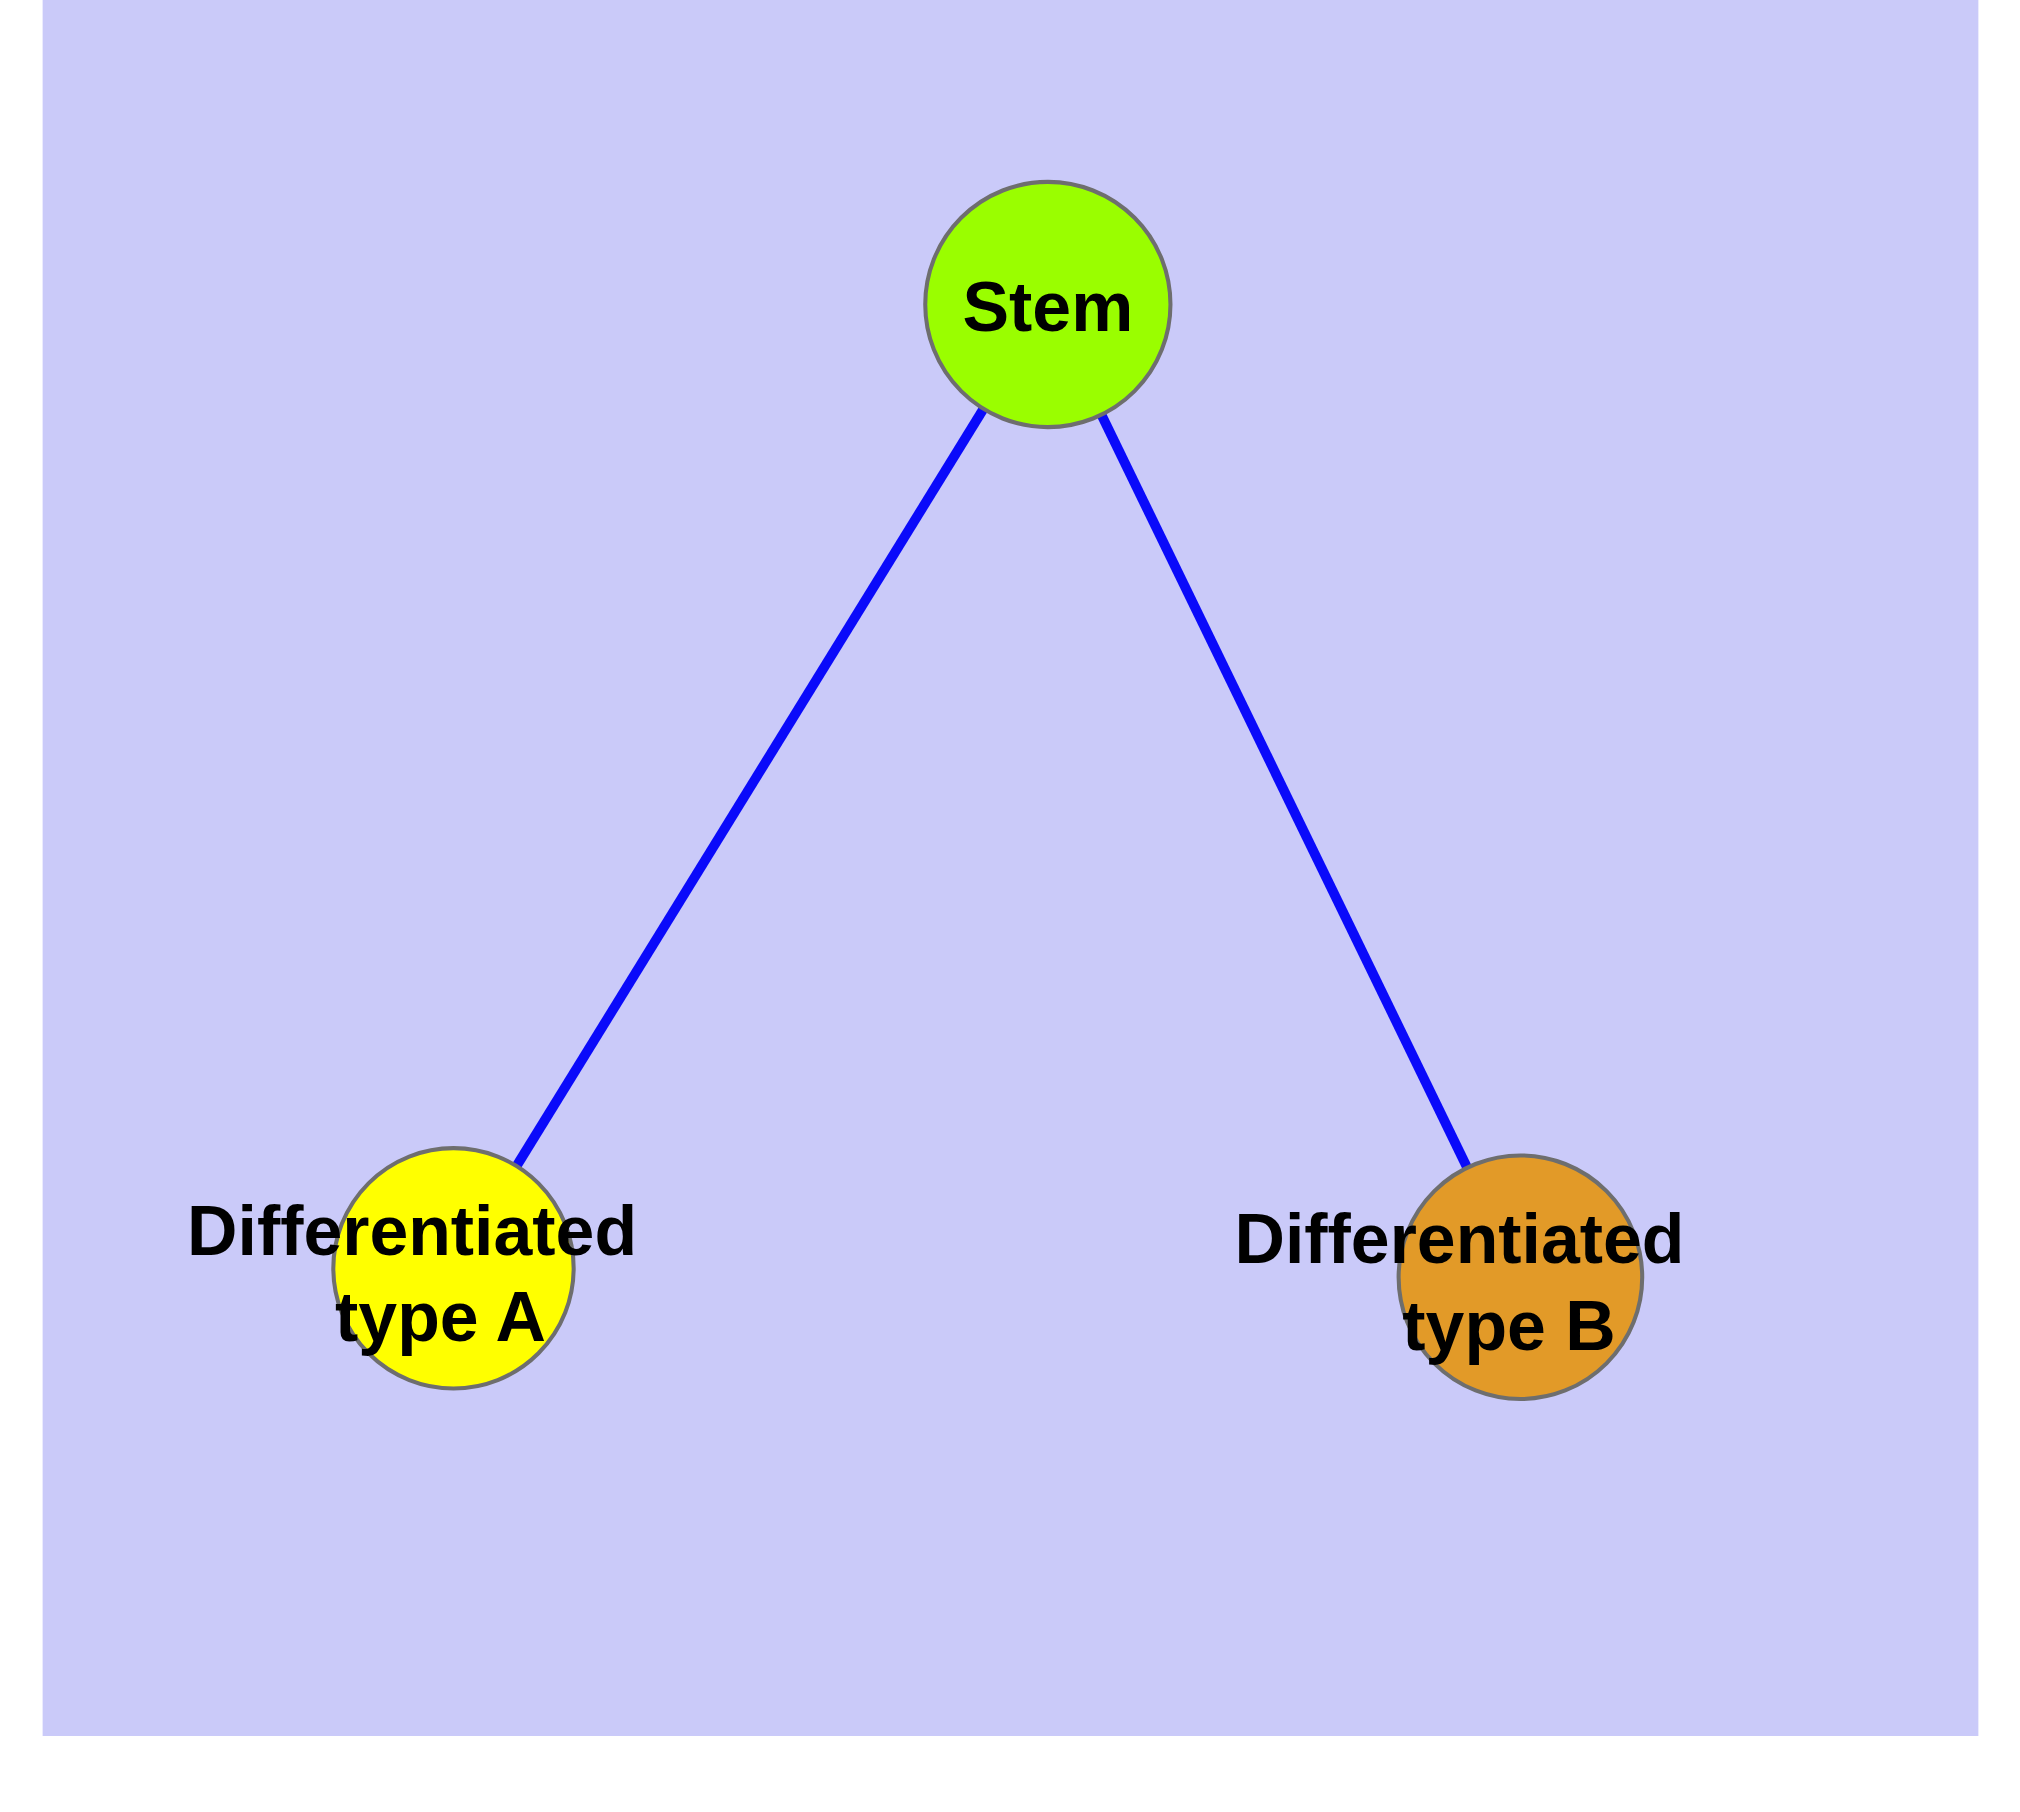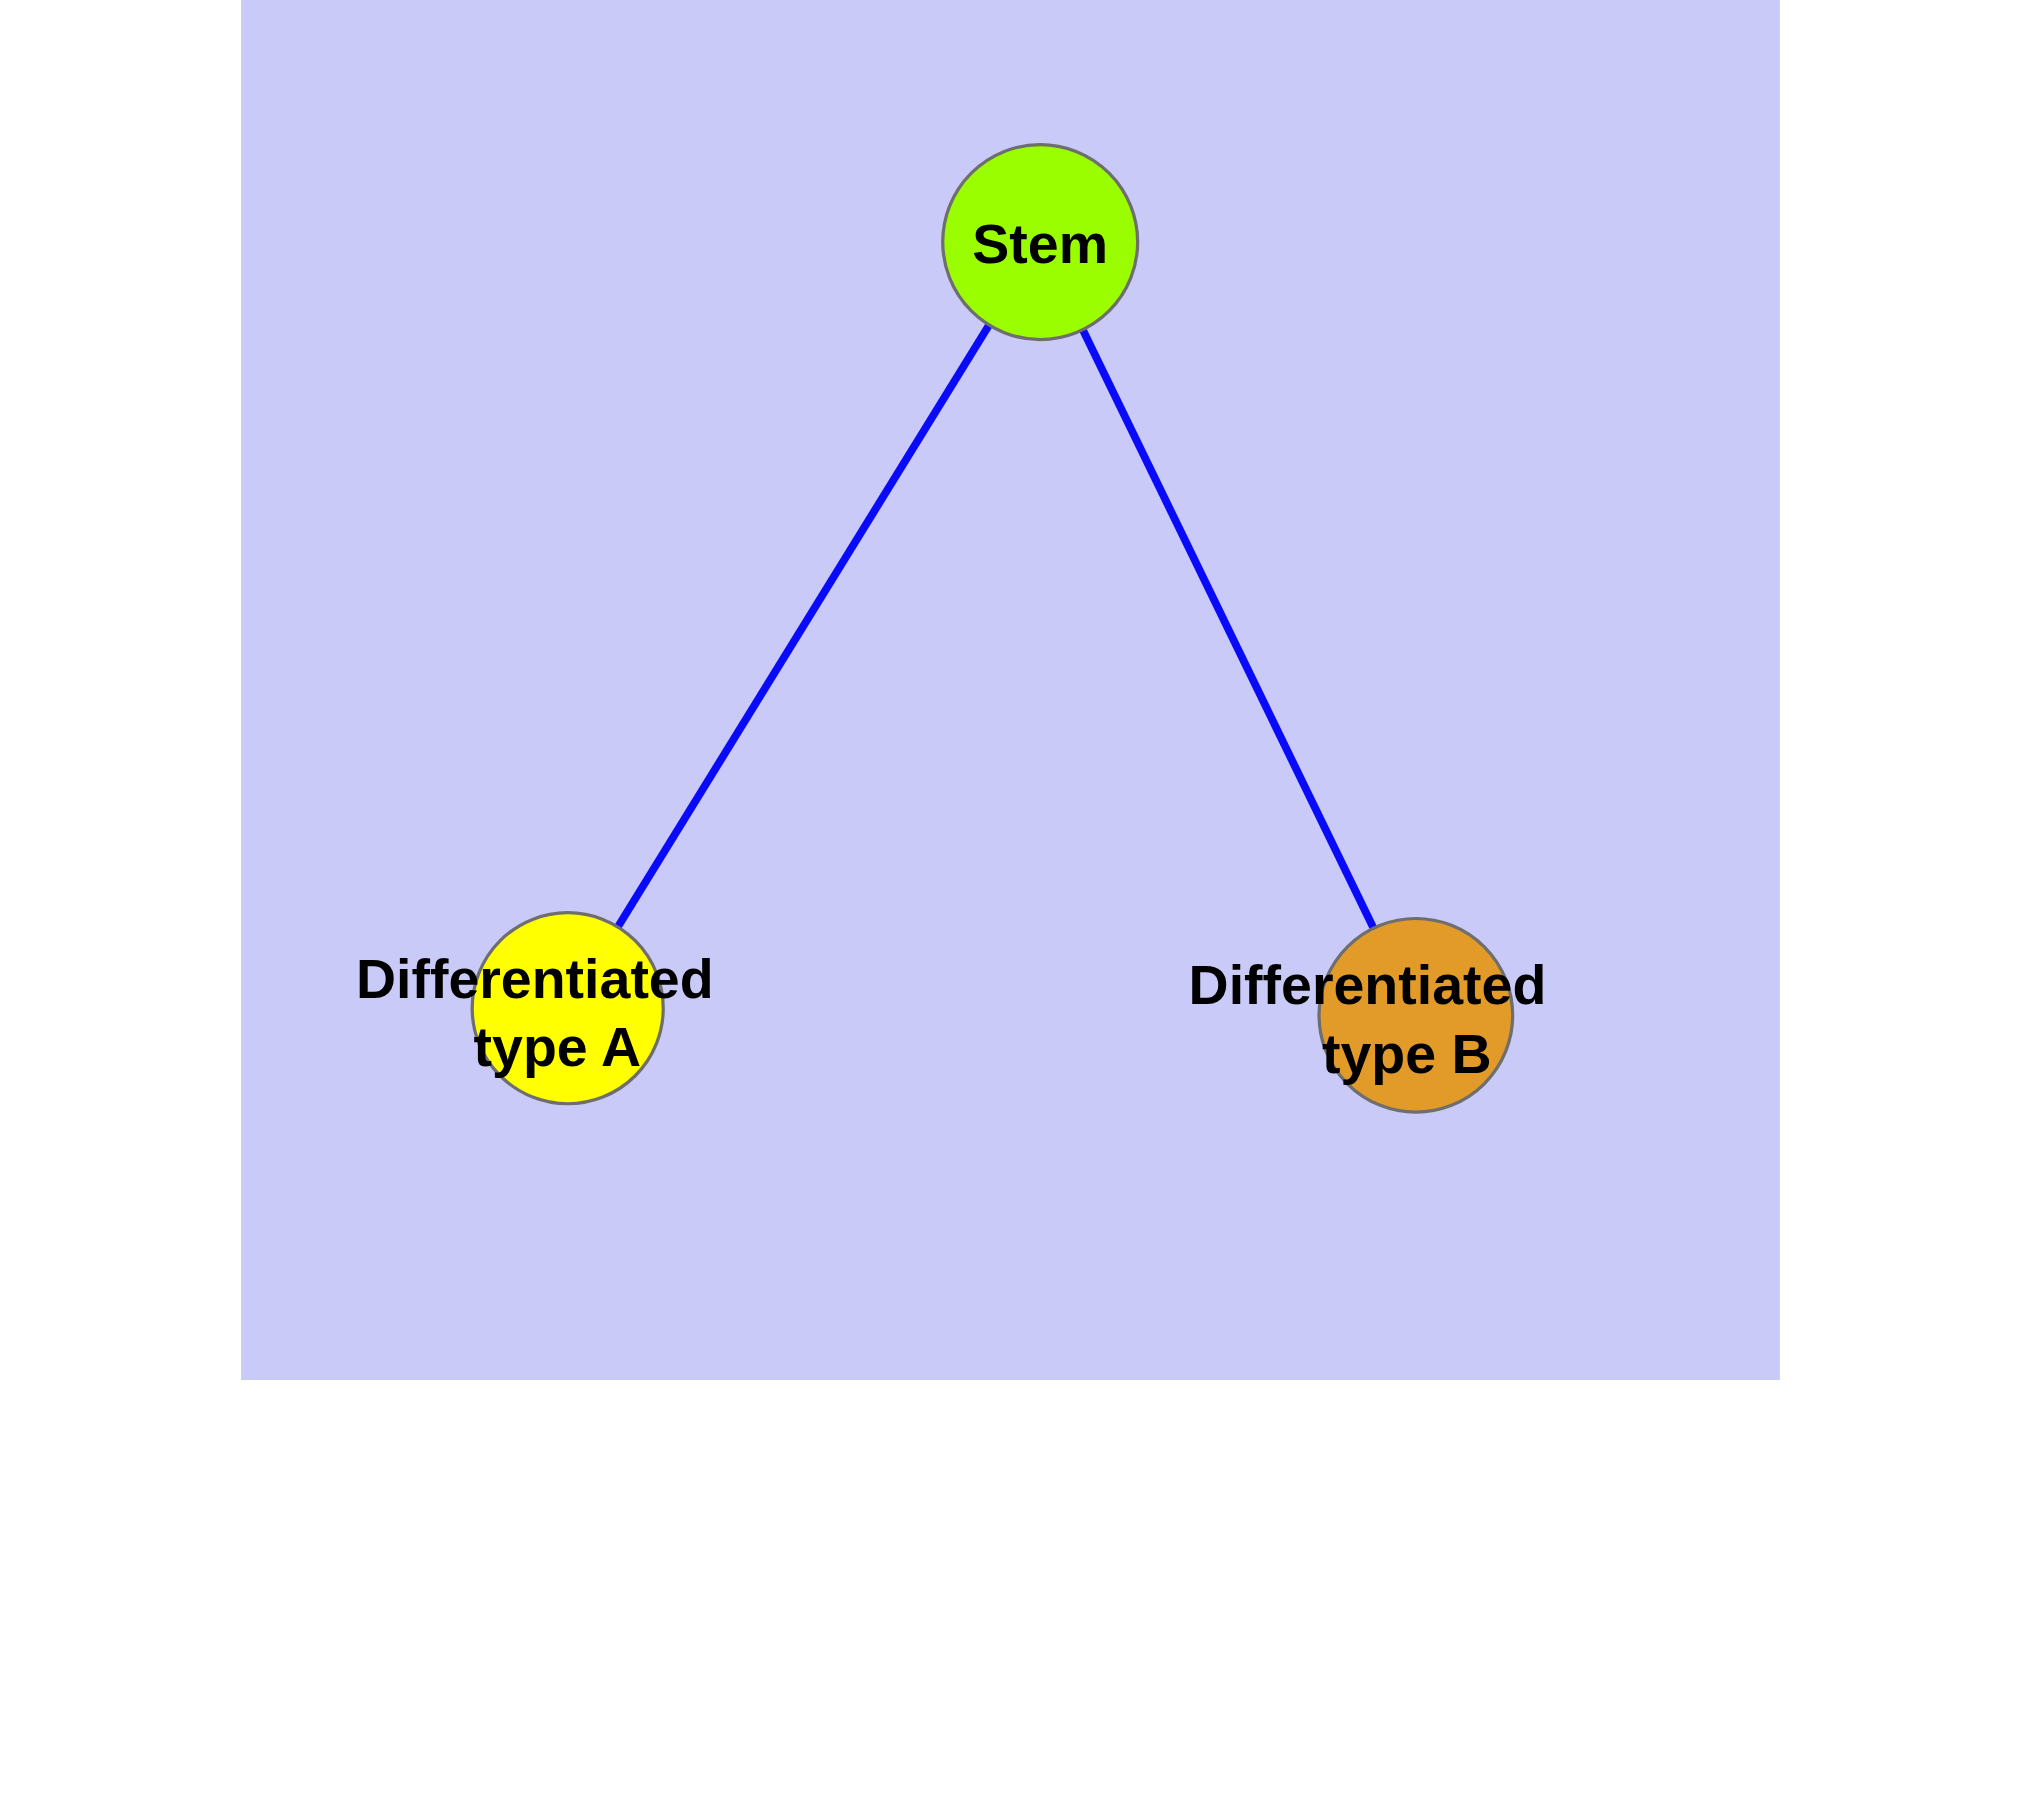--- a/index.html
+++ b/index.html
@@ -7,21 +7,21 @@
     padding: 0;
   }
   body {
     width: 2021px;
     height: 1812px;
     overflow: hidden;
   }
   .canvas {
     position: relative;
     width: 2021px;
-    height: 1380px;
+    height: 1736px;
   }
   .canvas svg {
     display: block;
     width: 100%;
     height: 100%;
   }
   .nlabel {
     font-family: "Liberation Sans", sans-serif;
     font-weight: bold;
     text-anchor: middle;

